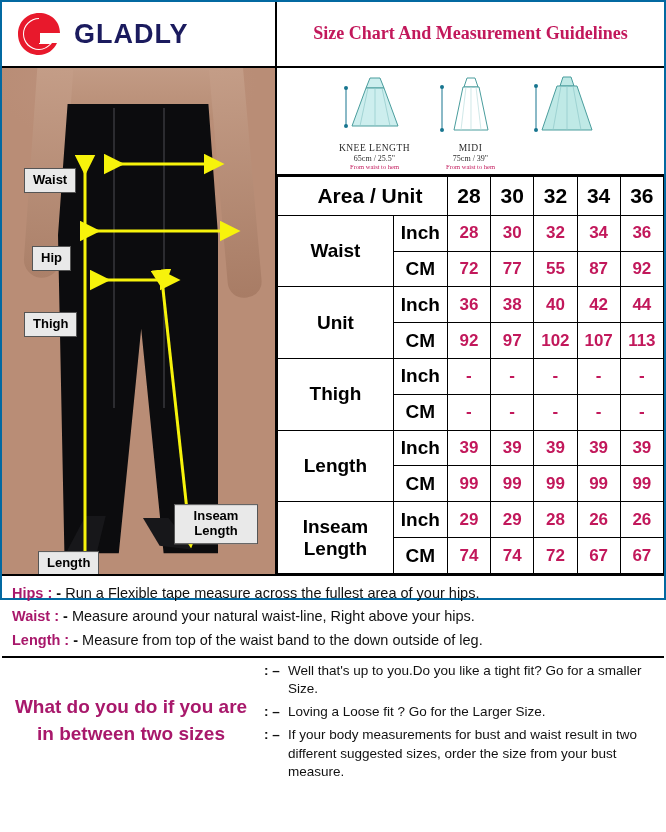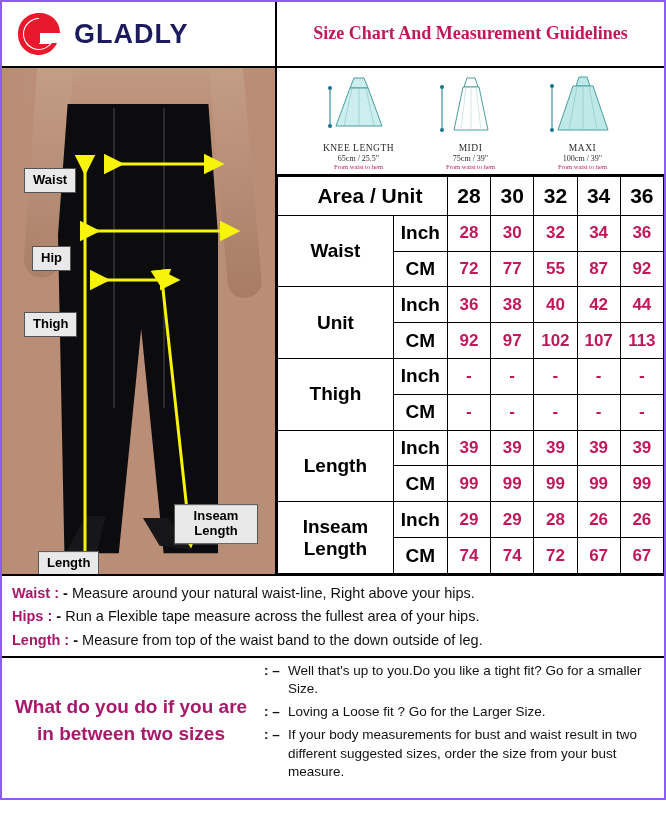--- a/index.html
+++ b/index.html
@@ -6,22 +6,22 @@
   html, body { margin:0; padding:0; }
   body {
     width:666px; height:832px;
     background:#ffffff;
     font-family:"Liberation Sans", sans-serif;
     color:#111;
     overflow:hidden;
   }
   .page {
     position:relative;
-    width:666px; height:800px;
-    border:2px solid #8b5cf6;
+    width:666px; height:600px;
+    border:2px solid #0369a1;
     background:#fff;
   }
 
   
   .topband {
     display:flex;
     height:66px;
     border-bottom:2px solid #000;
   }
   .brandcell {
@@ -144,21 +144,20 @@
     flex:1;
     display:flex;
     flex-direction:column;
   }
   .skirtbanner {
     height:108px;
     border-bottom:2px solid #000;
     display:flex;
     align-items:flex-start;
     justify-content:center;
-    gap:16px;
     padding-top:4px;
     background:#fff;
   }
   .skfig { width:96px; text-align:center; }
   .sklabel {
     font-family:"Liberation Serif", serif;
     font-size:8.5px;
     color:#2a2a2a;
     line-height:1.15;
     margin-top:1px;
@@ -361,25 +360,20 @@
         <div class="skfig">
           <svg width="90" height="66" viewBox="0 0 90 66">
             <rect x="0" y="0" width="90" height="66" fill="#ffffff"></rect>
             <path d="M41 5 h8 l3 9 h-14 z" fill="#bfe9e6" stroke="#4a9d9d" stroke-width="1"></path>
             <path d="M35 14 L55 14 L70 58 L20 58 Z" fill="#bfe9e6" stroke="#4a9d9d" stroke-width="1"></path>
             <path d="M45 14 L45 58 M39 14 L31 58 M51 14 L59 58" stroke="#8fc9c9" stroke-width="0.7"></path>
             <line x1="14" y1="14" x2="14" y2="58" stroke="#17758f" stroke-width="1"></line>
             <circle cx="14" cy="14" r="2" fill="#17758f"></circle>
             <circle cx="14" cy="58" r="2" fill="#17758f"></circle>
           </svg>
-          <div class="sklabel">
-            <div class="nm">MAXI</div>
-            <div class="len">100cm / 39"</div>
-            <div class="frm">From waist to hem</div>
-          </div>
         </div>
       </div>
 
       <table class="sizes">
         <colgroup>
           <col class="c-area">
             <col class="c-unit">
           <col class="c-sz">
             <col class="c-sz">
             <col class="c-sz">
@@ -485,24 +479,24 @@
             <td class="val">67</td>
             <td class="val">67</td>
           </tr>
         </tbody>
       </table>
     </div>
   </div>
 
   <div class="notes">
     <div class="note">
+      <span class="k">Hips : </span><span class="dash">-</span><span> Run a Flexible tape measure across the fullest area of your hips.</span>
+    </div>
+    <div class="note">
       <span class="k">Waist : </span><span class="dash">-</span><span> Measure around your natural waist-line, Right above your hips.</span>
-    </div>
-    <div class="note">
-      <span class="k">Hips : </span><span class="dash">-</span><span> Run a Flexible tape measure across the fullest area of your hips.</span>
     </div>
     <div class="note">
       <span class="k">Length : </span><span class="dash">-</span><span> Measure from top of the waist band to the down outside of leg.</span>
     </div>
   </div>
 
   <div class="bottom">
     <div class="bq">
       <span>What do you do if you are in between two sizes</span>
     </div>

